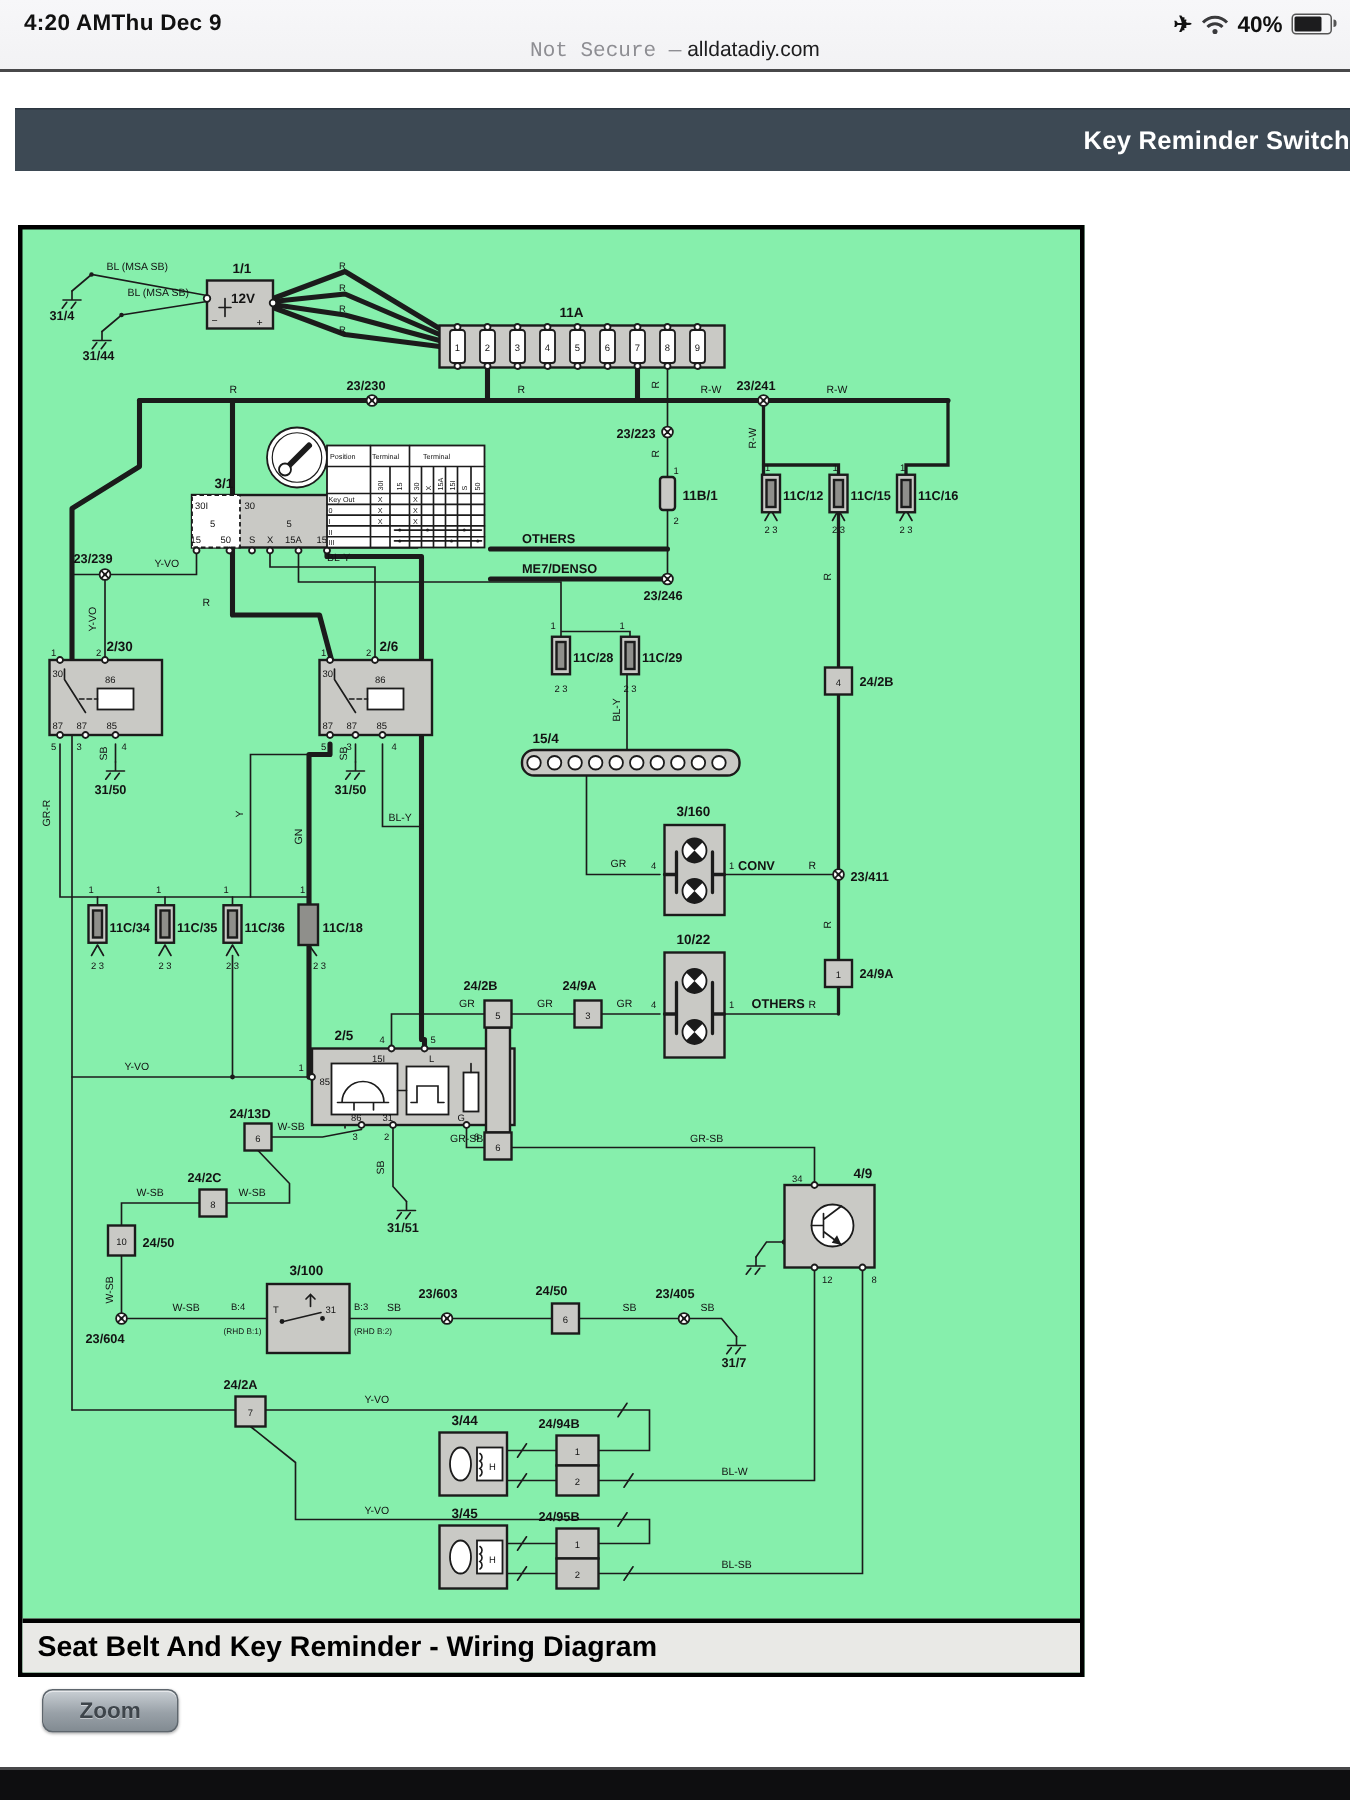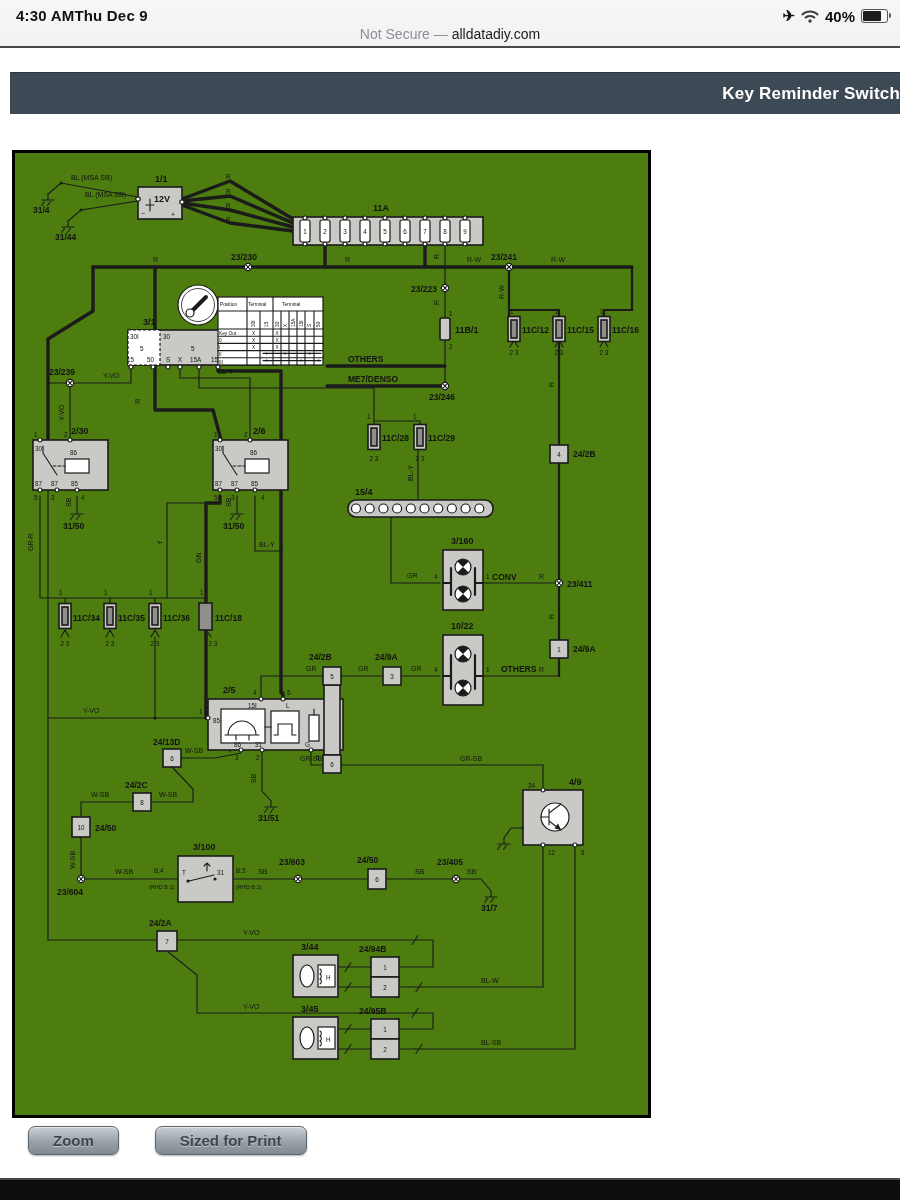--- a/index.html
+++ b/index.html
@@ -7,30 +7,30 @@
   
   .statusbar{position:absolute;top:0;left:0;right:0;height:46px;background:linear-gradient(#f7f7f9,#f2f2f4);border-bottom:2px solid #48484a;}
   .st-left{position:absolute;top:7px;left:16px;font-size:15px;font-weight:700;color:#111;letter-spacing:.2px;}
   .st-left .date{}
   .st-right{position:absolute;top:7px;right:12px;display:flex;align-items:center;gap:6px;font-size:15px;font-weight:600;color:#111;}
   .plane{font-size:15px;}
   .batt{width:25px;height:12px;border:1.5px solid #555;border-radius:3px;position:relative;display:inline-block;}
   .batt .lvl{position:absolute;left:1px;top:1px;bottom:1px;width:70%;background:#1c1c1e;border-radius:1px;}
   .batt .nub{position:absolute;right:-4px;top:3px;width:2.5px;height:5px;background:#555;border-radius:0 2px 2px 0;}
   .urlrow{position:absolute;bottom:4px;left:0;right:0;text-align:center;font-size:14px;}
-  .urlrow .sec{color:#8e8e93;}
+  .urlrow .sec{color:#8e8e93;font-family:Liberation Mono, monospace;}
   .urlrow .dom{color:#1c1c1e;font-weight:400;}
   
   .pagehdr{position:absolute;top:72px;left:10px;right:0;height:41px;background:#3d4954;border-top:1px solid #2c3640;}
   .pagehdr .t{color:#fff;font-size:17px;font-weight:700;line-height:41px;padding-left:21px;letter-spacing:.2px;text-align:right;}
   
-  .doc{position:absolute;top:150px;left:12px;width:639px;height:968px;border:3px solid #000;background:#4d7c0f;box-sizing:border-box;}
+  .doc{position:absolute;top:150px;left:12px;width:711px;height:968px;border:3px solid #000;background:#86efac;box-sizing:border-box;}
   .caption{position:absolute;left:0;right:0;bottom:0;height:36px;background:#e9e9e6;border-top:3px solid #000;font-size:19px;font-weight:700;color:#000;line-height:34px;padding-left:10px;box-sizing:border-box;}
   
-  .btnrow{position:absolute;top:1126px;left:28px;display:flex;gap:36px;}
+  .btnrow{position:absolute;top:1126px;left:28px;display:flex;gap:12px;}
   .gbtn{height:29px;padding:0 24px;border:1px solid #5e666d;border-radius:7px;background:linear-gradient(#c9cfd4,#99a1a8 55%,#828b92);color:#3e454b;font-size:15px;font-weight:700;font-family:"Liberation Sans",sans-serif;text-shadow:0 1px 0 rgba(255,255,255,.45);box-shadow:inset 0 1px 0 rgba(255,255,255,.55),0 1px 2px rgba(0,0,0,.3);}
   .bottombar{position:absolute;left:0;right:0;bottom:0;height:20px;background:#0e0e10;border-top:2px solid #474749;}
   
   svg text{font-family:"Liberation Sans",sans-serif;fill:#131313;}
   .w{fill:none;stroke:#1b1b1b;stroke-width:1.1;stroke-linecap:round;}
   .wm{stroke-width:2.2;}
   .wk{stroke-width:3.4;stroke-linejoin:round;}
   .bx{fill:#c9c9c5;stroke:#1b1b1b;stroke-width:1.6;}
   .bxw{fill:#fff;stroke:#1b1b1b;stroke-width:1.2;}
   .bxd{fill:#8f8f8b;stroke:#1b1b1b;stroke-width:1.6;}
@@ -42,21 +42,21 @@
   .t5{font-size:4.8px;}
   .mid{text-anchor:middle;}
   .dot{fill:#1b1b1b;}
   .dsh{stroke-dasharray:3 2;}
 </style>
 </head>
 <body>
 
 <div class="statusbar">
   <div class="st-left">
-    <span>4:30 AM</span><span class="date">Thu Dec 9</span>
+    <span>4:20 AM</span><span class="date">Thu Dec 9</span>
   </div>
   <div class="st-right">
     <span class="plane">✈</span>
     <svg width="18" height="13" viewBox="0 0 18 13">
       <path d="M1 5 A11 11 0 0 1 17 5" fill="none" stroke="#3a3a3c" stroke-width="2"></path>
       <path d="M4 8 A7 7 0 0 1 14 8" fill="none" stroke="#3a3a3c" stroke-width="2"></path>
       <circle cx="9" cy="11" r="1.7" fill="#3a3a3c"></circle>
     </svg>
     <span>40%</span>
     <span class="batt">
@@ -605,20 +605,22 @@
     <text class="tw" transform="translate(241,630) rotate(-90)">SB</text>
     <text class="tw" x="243" y="721">SB</text>
     <text class="tw" x="400" y="721">SB</text>
     <text class="tw" x="452" y="721">SB</text>
     <text class="tw" x="228" y="782">Y-VO</text>
     <text class="tw" x="228" y="856">Y-VO</text>
     <text class="tw" x="466" y="830">BL-W</text>
     <text class="tw" x="466" y="892">BL-SB</text>
   </g>
 </svg>
+  <div class="caption">
+    <span>Seat Belt And Key Reminder - Wiring Diagram</span>
+  </div>
 </div>
 
 <div class="btnrow">
   <button class="gbtn">Zoom</button>
-  <button class="gbtn">Sized for Print</button>
 </div>
 
 <div class="bottombar"></div>
 
 </body></html>

